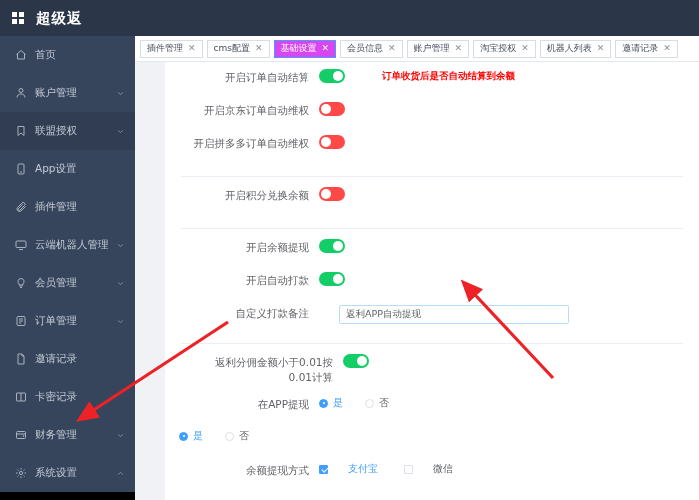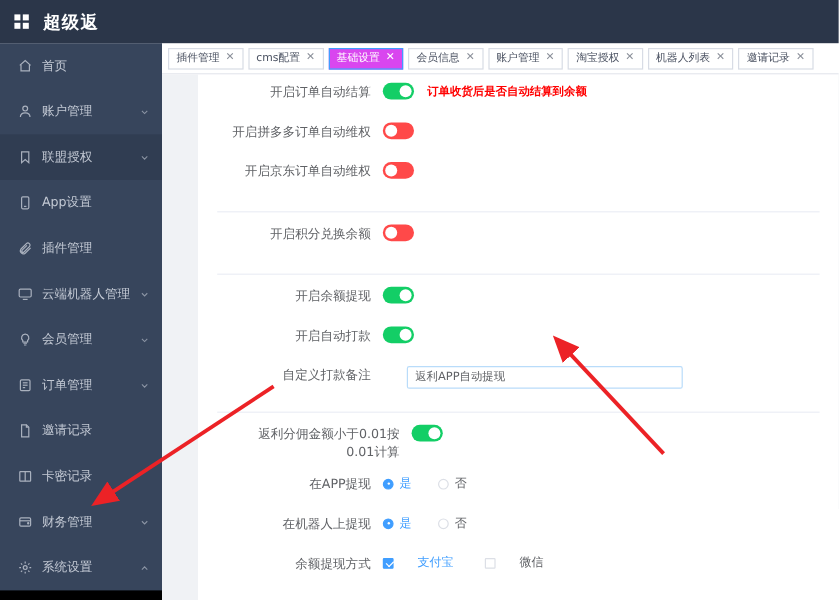--- a/index.html
+++ b/index.html
@@ -120,21 +120,21 @@
   .switch .knob {
     position: absolute; top: 2px; width: 10px; height: 10px;
     border-radius: 50%; background: #ffffff;
   }
   .switch.on { background: #13ce66; }
   .switch.on .knob { right: 2px; }
   .switch.off { background: #ff4949; }
   .switch.off .knob { left: 2px; }
 
   .hint {
-    margin-left: 11px; font-size: 9.5px; color: #ff0000; font-weight: bold;
+    margin-left: 37px; font-size: 9.5px; color: #ff0000; font-weight: bold;
     white-space: nowrap;
   }
 
   .divider { height: 1px; background: #ebeef5; margin: 9px 16px 9px 16px; }
 
   .txtfield {
     width: 230px; height: 19px;
     border: 1px solid #b9dcfa; border-radius: 2px;
     padding: 0 6px;
     font-size: 9.5px; color: #606266;
@@ -387,30 +387,30 @@
           <div class="lab">开启订单自动结算</div>
           <div class="ctl">
             <span class="switch on">
                 <span class="knob"></span>
               </span>
             <span class="hint">订单收货后是否自动结算到余额</span>
           </div>
         </div>
 
         <div class="row">
+          <div class="lab">开启京东订单自动维权</div>
+          <div class="ctl">
+            <span class="switch off">
+                <span class="knob"></span>
+              </span>
+          </div>
+        </div>
+
+        <div class="row">
           <div class="lab">开启拼多多订单自动维权</div>
-          <div class="ctl">
-            <span class="switch off">
-                <span class="knob"></span>
-              </span>
-          </div>
-        </div>
-
-        <div class="row">
-          <div class="lab">开启京东订单自动维权</div>
           <div class="ctl">
             <span class="switch off">
                 <span class="knob"></span>
               </span>
           </div>
         </div>
 
         <div class="divider"></div>
 
         <div class="row">
@@ -473,21 +473,20 @@
               </span>
               <span class="radio">
                 <span class="dot"></span>
                 <span class="rl">否</span>
               </span>
             </span>
           </div>
         </div>
 
         <div class="row">
-          <div class="lab">在机器人上提现</div>
           <div class="ctl">
             <span class="radio-grp">
               <span class="radio sel">
                 <span class="dot"></span>
                 <span class="rl">是</span>
               </span>
               <span class="radio">
                 <span class="dot"></span>
                 <span class="rl">否</span>
               </span>

